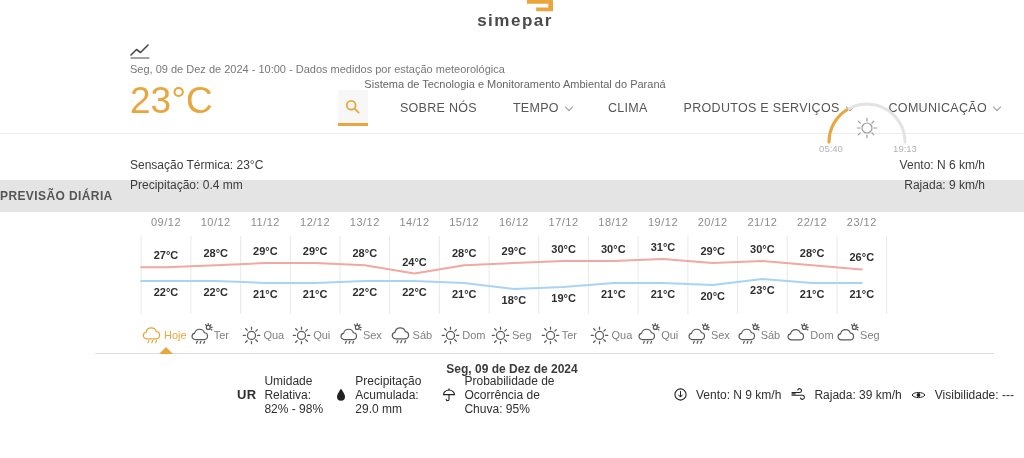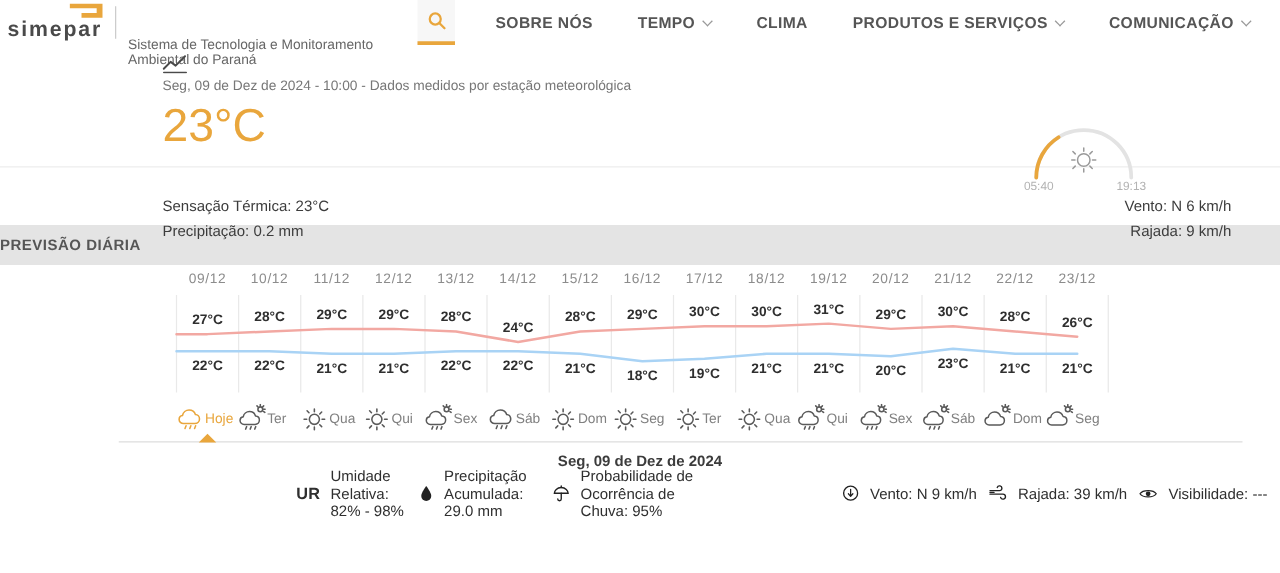--- a/index.html
+++ b/index.html
@@ -1,29 +1,29 @@
 <!DOCTYPE html>
 <html><head>
 <meta charset="utf-8">
 <style>
   * { margin:0; padding:0; box-sizing:border-box; }
   html,body { width:1024px; height:458px; overflow:hidden; }
   body { font-family:"Liberation Sans",sans-serif; background:#fff; color:#333; position:relative; }
   :root { --accent:#E9A63C; }
 
   
-  .header { height:36px; display:flex; align-items:center; padding-left:6px; }
+  .header { height:36px; display:flex; align-items:center; padding-left:6px;flex-direction:column; }
   .logo { position:relative; margin-top:12px; cursor:pointer; }
   .logo-text { font-size:17px; font-weight:bold; color:#4a4a4a; letter-spacing:1.5px; line-height:1; }
   .logo-mark { position:absolute; top:-13px; right:-2px; }
   .logo-div { width:1px; height:26px; background:#ccc; margin:0 10px; }
   .tagline { font-size:11px; color:#666;margin-top:48px; }
   .nav { margin-left:auto; display:flex; align-items:center; height:36px; margin-right:6px; }
   .search-btn { width:30px; height:36px; background:#f7f7f7; border:none; border-bottom:3px solid var(--accent); display:flex; align-items:center; justify-content:center; cursor:pointer; margin-right:14px; }
-  .nav-item { font-size:12.5px; color:#555; margin:0 18px; display:flex; align-items:center; gap:7px; cursor:pointer; white-space:nowrap; letter-spacing:.3px;font-weight:bold; }
+  .nav-item { font-size:12.5px; color:#555; margin:0 18px; display:flex; align-items:center; gap:7px; cursor:pointer; white-space:nowrap; letter-spacing:.3px; }
   .chev { width:6px; height:6px; border-right:1.5px solid #999; border-bottom:1.5px solid #999; transform:rotate(45deg); margin-top:-3px; }
 
   
   .location { position:relative; height:97px; padding:8px 0 0 130px; }
   .title-row { display:flex; align-items:center; gap:10px; }
   .title { font-size:25px; color:#3c3c3c; }
   .chart-link { cursor:pointer; display:flex; align-items:flex-end; }
   .subtitle { font-size:11px; color:#777; margin-top:4px; }
   .temp { font-size:37px; color:var(--accent); margin-top:5px; }
   .sun-widget { position:absolute; top:60px; right:105px; }
@@ -123,21 +123,21 @@
       </g>
       <text x="12" y="56" text-anchor="middle">05:40</text>
       <text x="86" y="56" text-anchor="middle">19:13</text>
     </svg>
   </div>
 </div>
 
 <div class="conditions">
   <div class="cond-left">
     <div>Sensação Térmica: 23°C</div>
-    <div>Precipitação: 0.2 mm</div>
+    <div>Precipitação: 0.4 mm</div>
   </div>
   <div class="cond-right">
     <div>Vento: N 6 km/h</div>
     <div>Rajada: 9 km/h</div>
   </div>
 </div>
 
 <div class="section-bar">
   <span>PREVISÃO DIÁRIA</span>
 </div>

